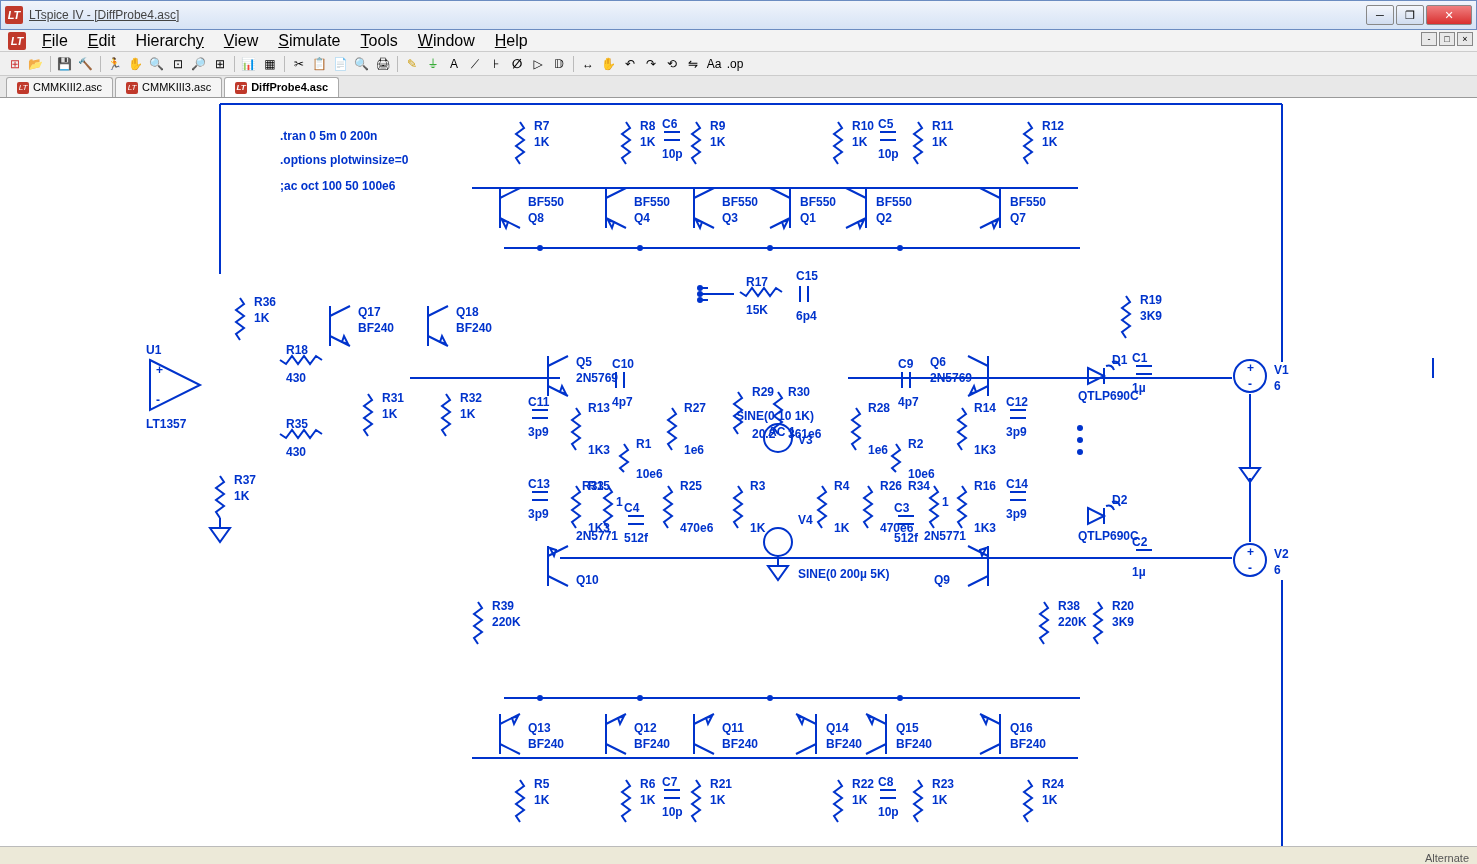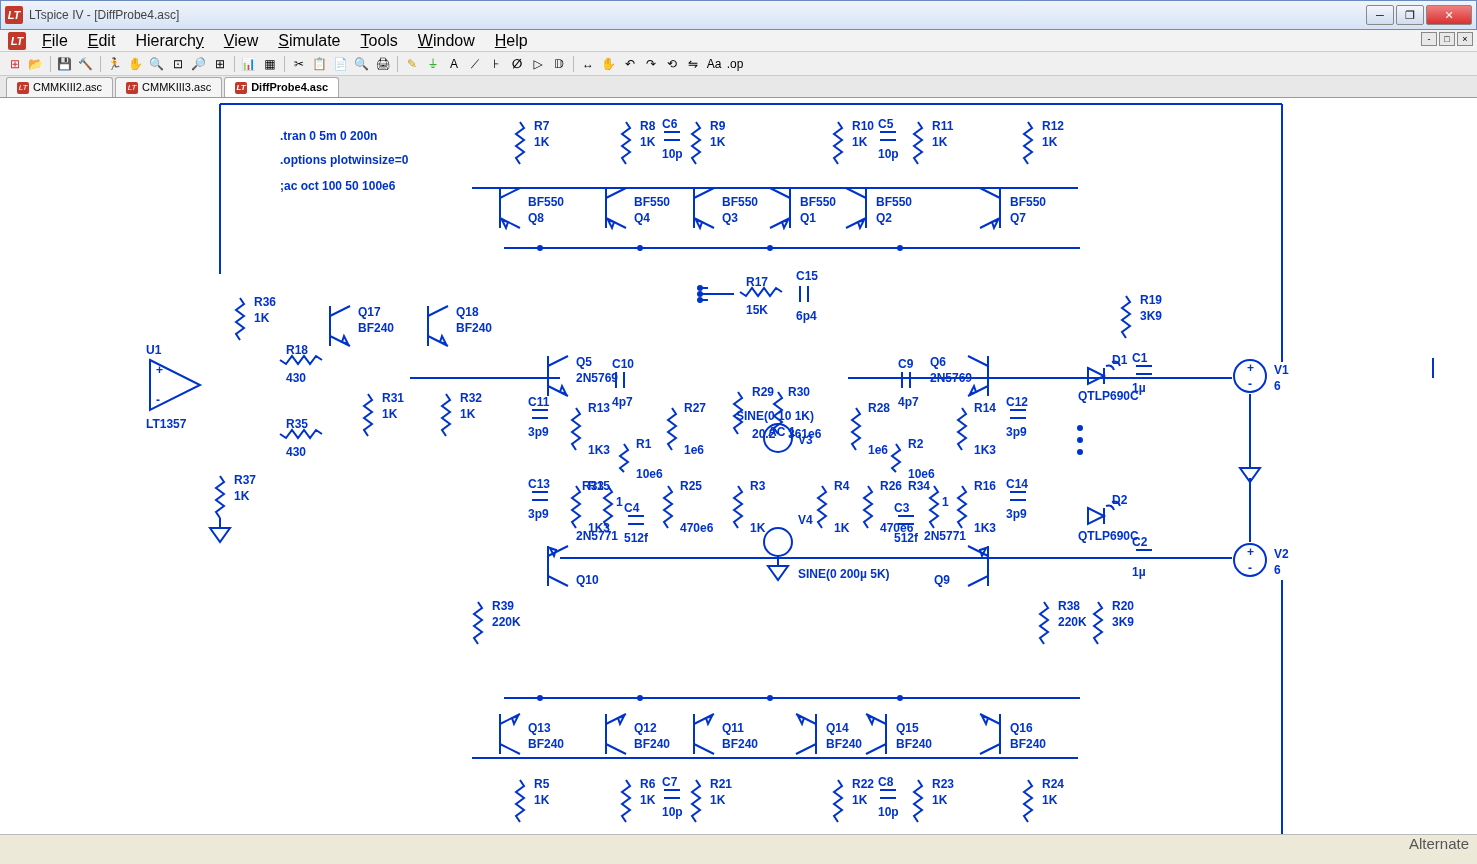--- a/index.html
+++ b/index.html
@@ -1,20 +1,20 @@
 <!DOCTYPE html>
 <html><head>
 <meta charset="utf-8">
 <style>
 * { margin:0; padding:0; box-sizing:border-box; font-family:Arial,sans-serif; }
 body { background:#ece9d8; width:1477px; height:864px; overflow:hidden; position:relative; }
 
 .titlebar { height:30px; background:linear-gradient(#f0f4fb,#d6e3f5); border:1px solid #6b8cc1; display:flex; align-items:center; padding:0 4px; }
 .titlebar .lt-icon { width:18px; height:18px; background:#c0392b; font-style:italic; color:#fff; font-size:11px; font-weight:bold; text-align:center; line-height:18px; margin-right:6px; border-radius:2px; }
-.titlebar .title-text { font-size:12px; color:#444; }
+.titlebar .title-text { font-size:12px; color:#444;text-decoration:underline; }
 .win-btns { margin-left:auto; display:flex; gap:2px; }
 .win-btn { width:28px; height:20px; border:1px solid #888; background:linear-gradient(#f4f6fb,#d0dcf0); font-size:11px; text-align:center; line-height:18px; cursor:pointer; border-radius:2px; }
 .win-btn.close { background:linear-gradient(#f08080,#d93030); color:#fff; width:46px; }
 
 .menubar { height:22px; background:#f3f3f3; display:flex; align-items:center; padding:0 8px; gap:4px; border-bottom:1px solid #ccc; position:relative; }
 .menubar .lt-icon { width:18px; height:18px; background:#c0392b; font-style:italic; color:#fff; font-size:11px; font-weight:bold; text-align:center; line-height:18px; margin-right:4px; border-radius:2px; }
 .menu-item { font-size:16px; padding:2px 8px; cursor:pointer; }
 .menu-item u { text-decoration:underline; }
 .mdi-btns { position:absolute; right:4px; top:2px; display:flex; gap:2px; }
 .mdi-btn { width:16px; height:14px; border:1px solid #888; background:#e8e8e8; font-size:9px; text-align:center; line-height:12px; cursor:pointer; }
@@ -24,21 +24,21 @@
 .tool-sep { width:1px; height:16px; background:#bbb; margin:0 2px; }
 
 .tabbar { height:22px; background:#e8e8e8; display:flex; align-items:flex-end; padding:0 6px; gap:2px; border-bottom:1px solid #999; }
 .tab { height:20px; padding:0 10px; background:#f5f5f5; border:1px solid #aaa; border-bottom:none; font-size:11px; line-height:19px; cursor:pointer; border-radius:3px 3px 0 0; display:flex; align-items:center; gap:4px; }
 .tab.active { background:#fff; font-weight:bold; }
 .tab .lt-icon-sm { width:12px; height:12px; background:#c0392b; color:#fff; font-style:italic; font-size:8px; text-align:center; line-height:12px; border-radius:2px; }
 
 .canvas { position:absolute; left:0; right:0; top:98px; bottom:18px; background:#fff; overflow:hidden; }
 .schematic { position:absolute; inset:0; }
 
-.statusbar { position:absolute; bottom:0; left:0; right:0; height:30px; background:#ece9d8; border-top:1px solid #bbb; font-size:15px; color:#555; display:flex; align-items:flex-start; padding:0 8px; }
+.statusbar { position:absolute; bottom:0; left:0; right:0; height:18px; background:#ece9d8; border-top:1px solid #bbb; font-size:11px; color:#555; display:flex; align-items:flex-end; padding:0 8px; }
 .statusbar .right { margin-left:auto; }
 .wire { stroke:#0033cc; stroke-width:2; fill:none; }
 .comp { stroke:#0033cc; stroke-width:2; fill:none; }
 .node { fill:#0033cc; }
 .sch-text { font:12px Arial; fill:#0033cc; font-weight:bold; }
 .directive { font:bold 12px Arial; fill:#0033cc; }
 </style>
 </head>
 <body>
 

